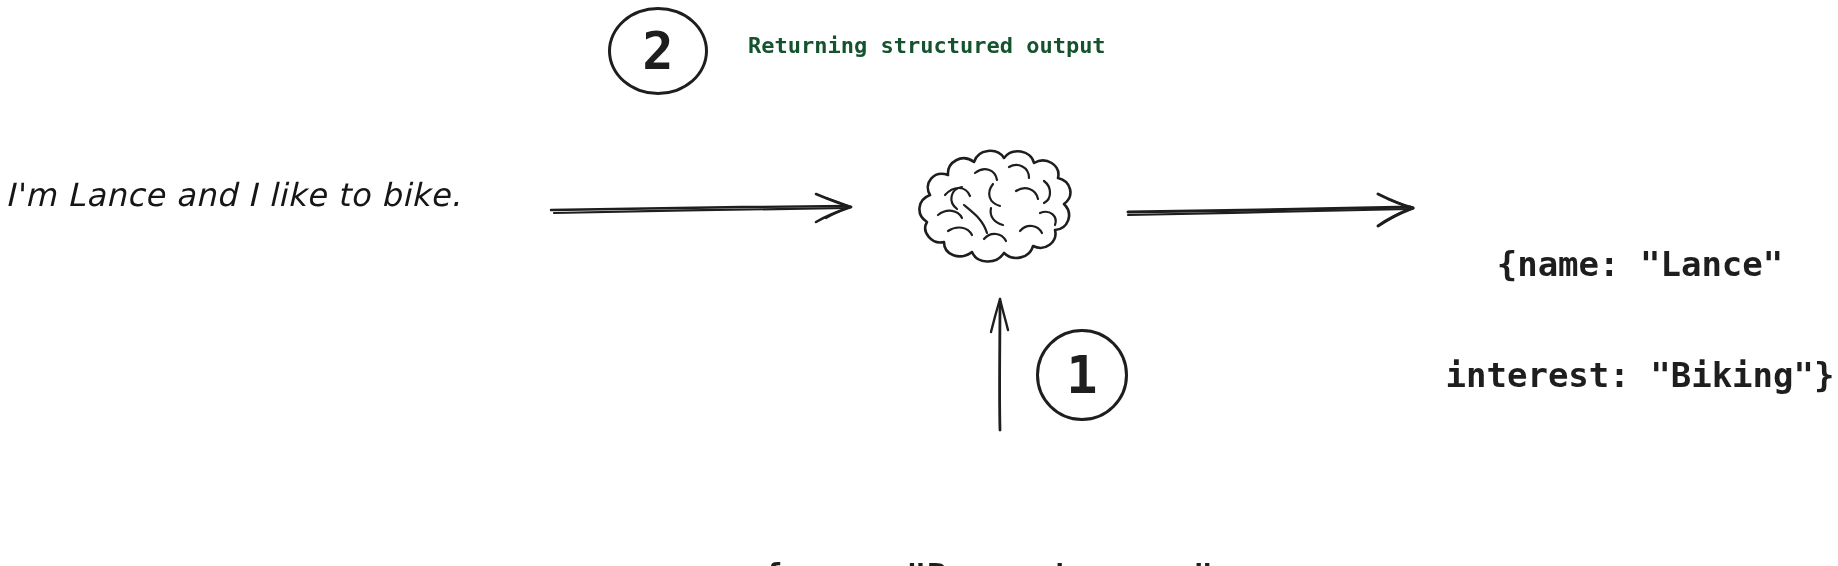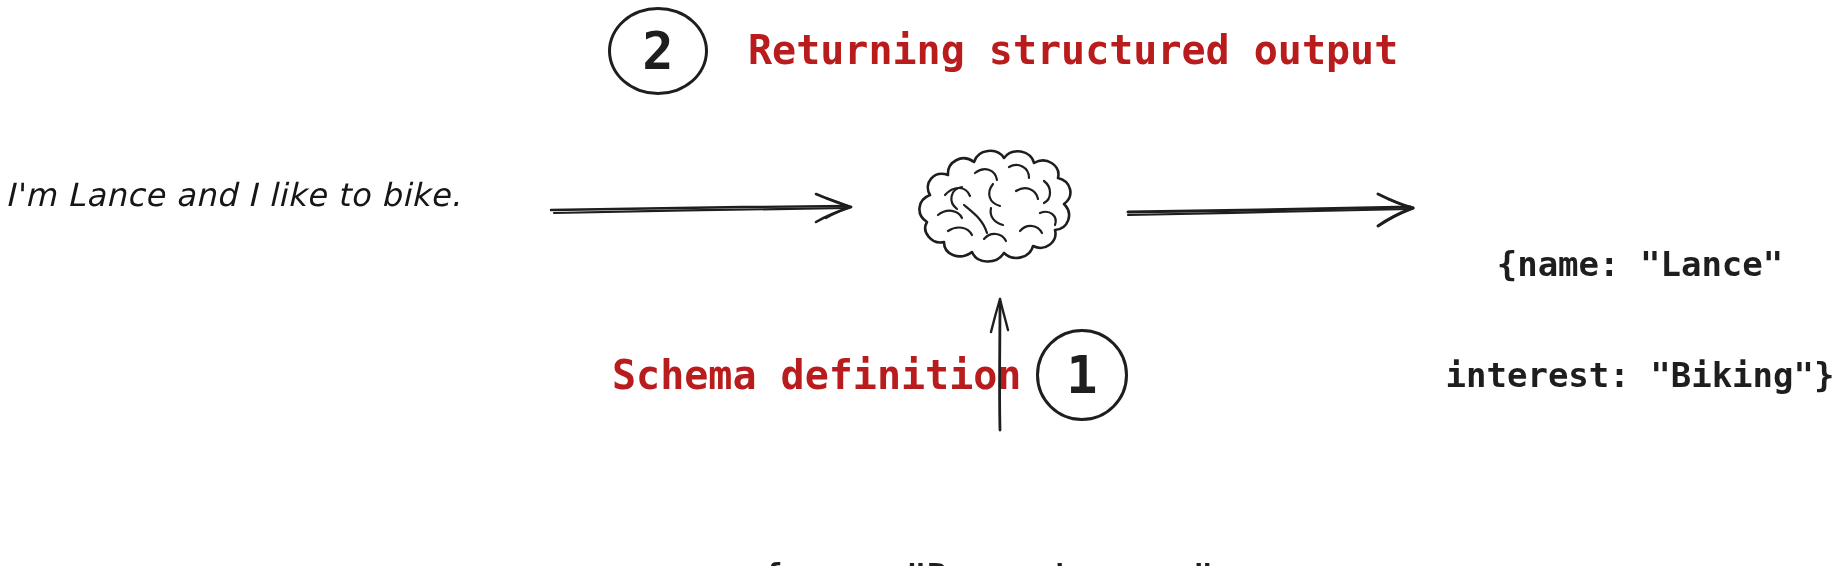--- a/index.html
+++ b/index.html
@@ -30,25 +30,26 @@
   .badge-number {
     font-family: "DejaVu Sans Mono", "Liberation Mono", monospace;
     font-size: 52px;
     font-weight: 700;
     line-height: 1;
     color: #1e1e1e;
   }
 
   .mono-label {
     font-family: "DejaVu Sans Mono", "Liberation Mono", monospace;
-    font-size: 40px;
+    font-size: 22px;
     font-weight: 600;
     letter-spacing: 0px;
     white-space: pre;
-    color: #b91c1c;
+    color: #14532d;
+    margin-top: 6px;
   }
 
   .handwriting {
     font-family: "DejaVu Sans", "Liberation Sans", sans-serif;
     font-style: italic;
     font-size: 32px;
     font-weight: 500;
     letter-spacing: 0.5px;
     transform: skewX(-2deg);
     white-space: pre;
@@ -120,21 +121,20 @@
     <path d="M 287 22 C 274 27, 262 33, 252 40" stroke-width="3"></path>
     <path d="M 262 13 C 272 17, 280 20, 286 22" stroke-width="2.2"></path>
     <path d="M 286 22 C 278 25, 268 30, 260 35" stroke-width="2.2"></path>
   </svg>
 
   <div class="code-block abs" style="left:1445px; top:172px; width:390px;">
     <div>{name: "Lance"</div>
     <div>interest: "Biking"}</div>
   </div>
 
-  <div class="mono-label abs" style="left:612px; top:352px;">Schema definition</div>
 
   <svg class="sketch abs" style="left:986px; top:290px;" width="28" height="142" viewBox="0 0 28 142">
     <path d="M 14 140 C 13 100, 14 55, 14 12" stroke-width="2.8"></path>
     <path d="M 5 42 C 8 30, 11 19, 14 9" stroke-width="2.4"></path>
     <path d="M 22 40 C 19 28, 16 18, 14 9" stroke-width="2.4"></path>
   </svg>
 
   <div class="badge abs" style="left:1036px; top:329px; width:92px; height:92px;">
     <span class="badge-number">1</span>
   </div>

